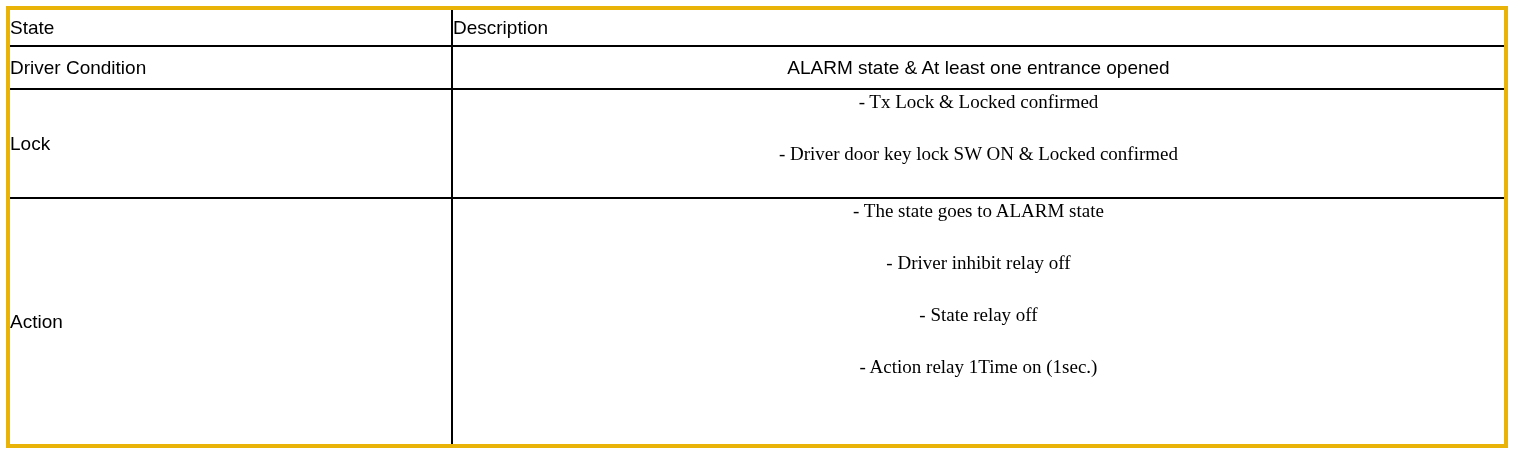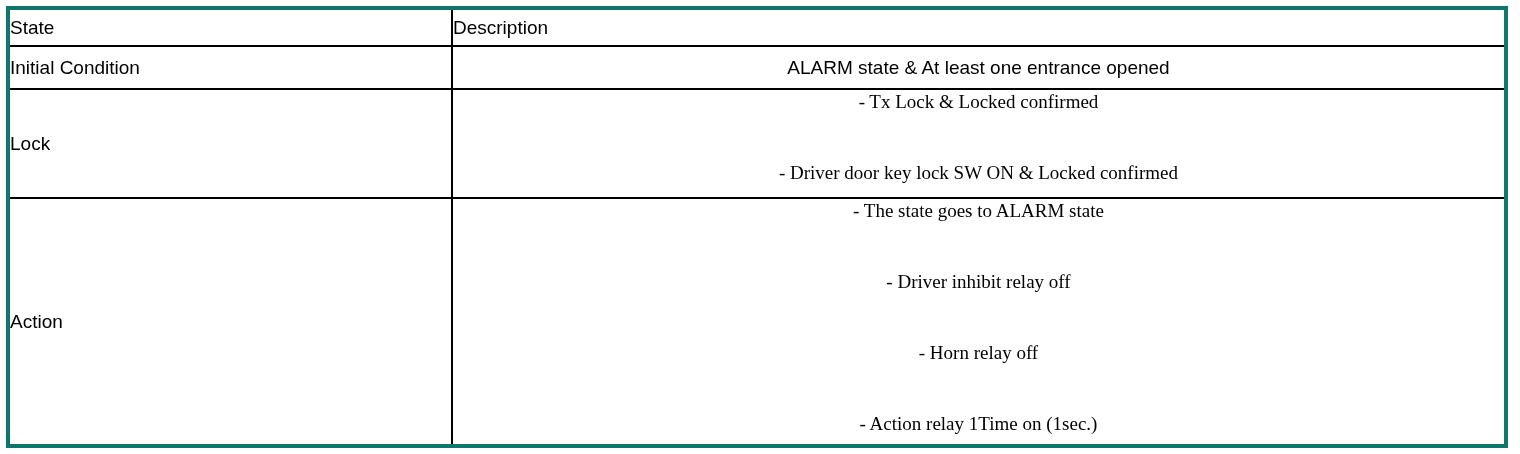--- a/index.html
+++ b/index.html
@@ -14,21 +14,21 @@
     font-family: "Liberation Sans", sans-serif;
     color: #000000;
   }
   table.doc-table {
     position: absolute;
     left: 6px;
     top: 6px;
     width: 1502px;
     border-collapse: collapse;
     table-layout: fixed;
-    border: 4px solid #0f766e;
+    border: 4px solid #eab308;
     background: #ffffff;
   }
   .doc-table th,
   .doc-table td {
     border: 2px solid #000000;
     font-size: 19px;
     font-weight: 400;
     color: #000000;
     text-align: left;
     padding: 0;
@@ -54,55 +54,55 @@
     vertical-align: top;
     padding: 14px 6px 0 6px;
     font-family: Liberation Serif, serif;
   }
   .desc-line {
     line-height: 24px;
     white-space: nowrap;
     text-align: center;
   }
   .desc-line + .desc-line {
-    margin-top: 47px;
+    margin-top: 28px;
   }
 </style>
 </head>
 <body>
 
 <table class="doc-table">
   <colgroup>
     <col class="col-state">
     <col class="col-desc">
   </colgroup>
   <tbody>
     <tr class="row-header">
       <th class="label-cell">State</th>
       <th class="desc-cell-single">Description</th>
     </tr>
 
     <tr class="row-initial">
-      <td class="label-cell">Initial Condition</td>
+      <td class="label-cell">Driver Condition</td>
       <td class="desc-cell-single">
         <div class="desc-line">ALARM state &amp; At least one entrance opened</div>
       </td>
     </tr>
 
     <tr class="row-event">
       <td class="label-cell">Lock</td>
       <td class="desc-cell-multi">
         <div class="desc-line">- Tx Lock &amp; Locked confirmed</div>
         <div class="desc-line">- Driver door key lock SW ON &amp; Locked confirmed</div>
       </td>
     </tr>
 
     <tr class="row-action">
       <td class="label-cell">Action</td>
       <td class="desc-cell-multi">
         <div class="desc-line">- The state goes to ALARM state</div>
         <div class="desc-line">- Driver inhibit relay off</div>
-        <div class="desc-line">- Horn relay off</div>
+        <div class="desc-line">- State relay off</div>
         <div class="desc-line">- Action relay 1Time on (1sec.)</div>
       </td>
     </tr>
   </tbody>
 </table>
 
 </body></html>

